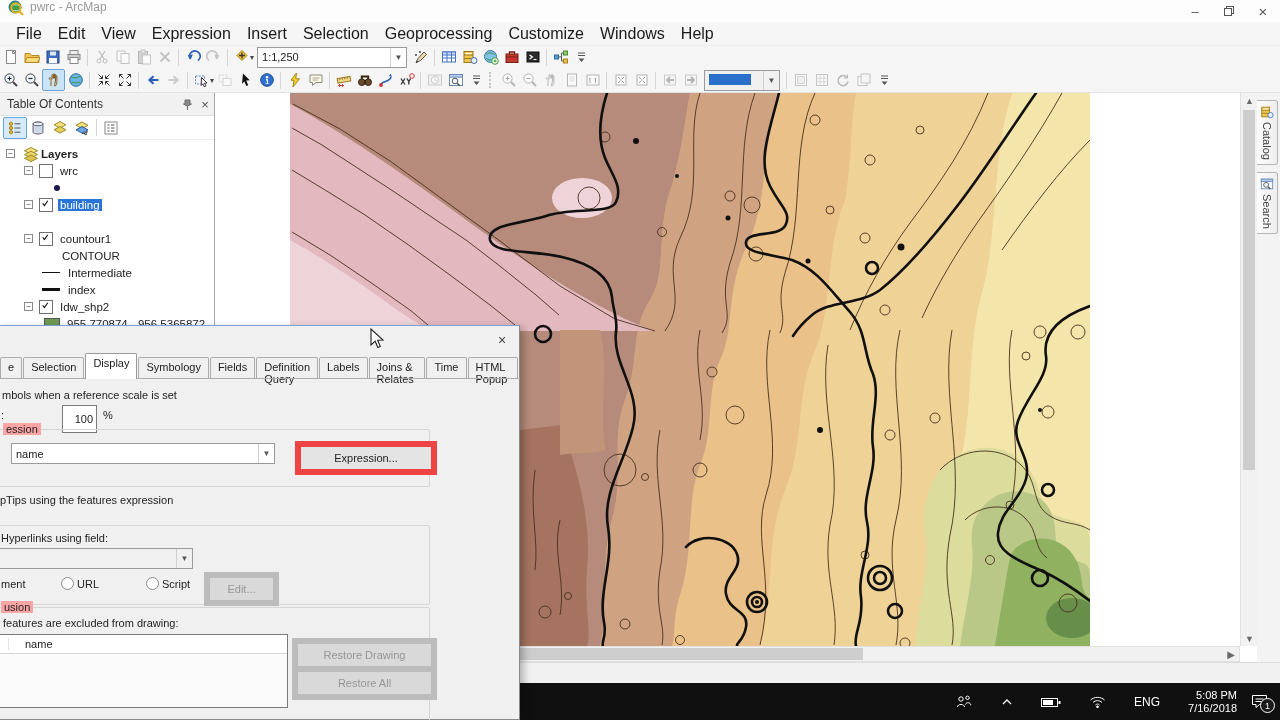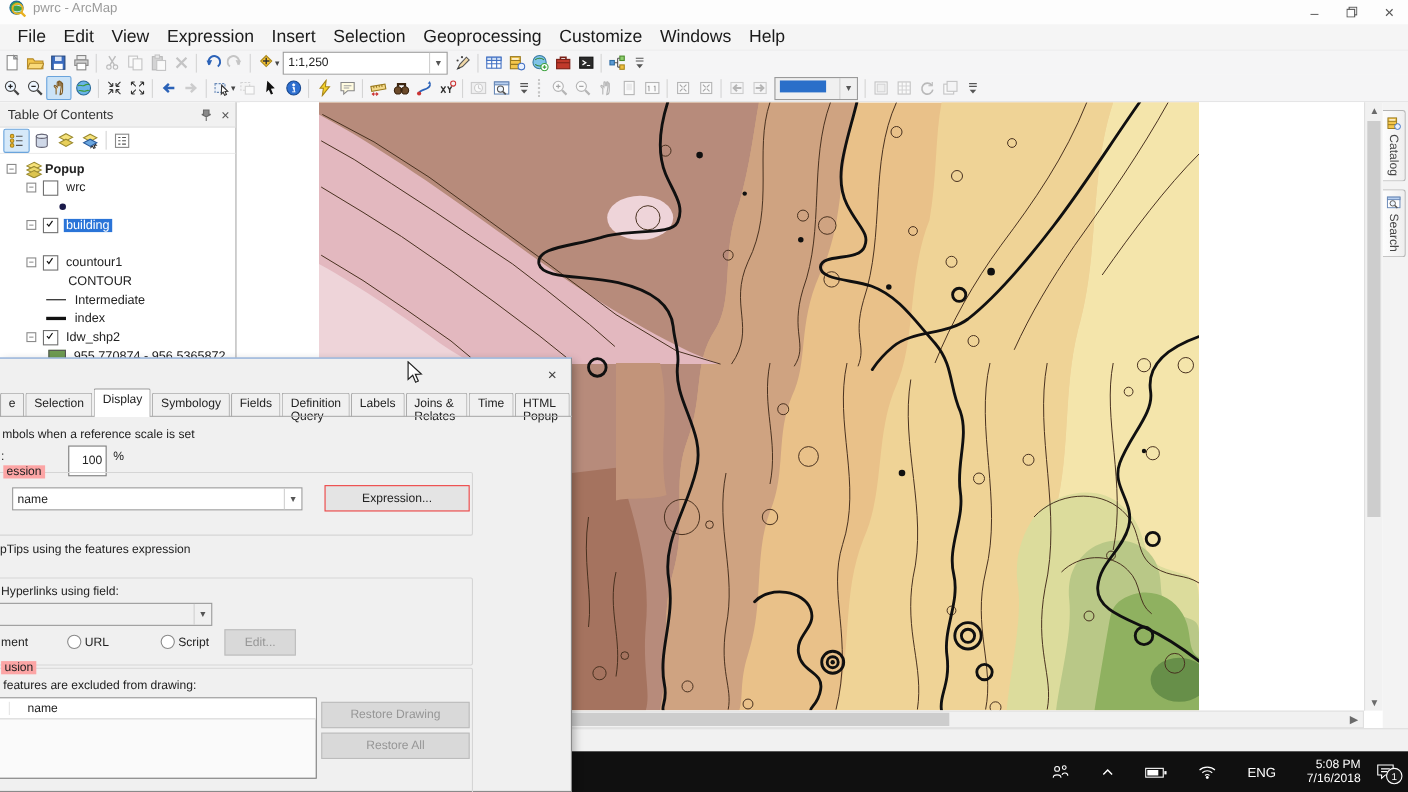--- a/index.html
+++ b/index.html
@@ -67,21 +67,21 @@
           border:1px solid #8a8a8a;border-left:none;border-top:1px solid #7aa0d4;
           box-shadow:3px 3px 8px rgba(0,0,0,.3);box-sizing:border-box;font-size:11px}
   #dlg-close{position:absolute;right:6px;top:4px;width:22px;height:20px;display:flex;align-items:center;justify-content:center;color:#444;font-size:14px}
   #dlg-tabs{position:absolute;left:0px;top:31px;display:flex;align-items:flex-end;height:22px}
   .dtab{padding:3px 7px;border:1px solid #acacac;border-bottom:none;background:#f0f0f0;color:#222;margin-right:1px;height:15px;border-radius:2px 2px 0 0}
   .dtab.active{background:#fff;height:19px;position:relative;z-index:2;border-color:#9a9a9a}
   #dlg-body{position:absolute;left:0;top:52px;width:520px;height:343px;border-top:1px solid #acacac}
   .grp{position:absolute;border:1px solid #d5d5d5;border-radius:2px}
   .grp-label{position:absolute;top:-7px;left:4px;background:#fca5a5;padding:0 3px;color:#222}
   .dfrag{position:absolute;color:#222;white-space:nowrap}
-  .dbtn{position:absolute;background:#e4e4e4;border:1px solid #ef4444;display:flex;align-items:center;justify-content:center;color:#222}
+  .dbtn{position:absolute;background:#e4e4e4;border:6px solid #ef4444;display:flex;align-items:center;justify-content:center;color:#222}
   .dbtn.dis{background:#d9d9d9;border-color:#bcbcbc;color:#969696}
   .dinput{position:absolute;background:#fff;border:1px solid #7a7a7a;display:flex;align-items:center;justify-content:flex-end;padding:0 3px;box-sizing:border-box}
   .radio{position:absolute;width:11px;height:11px;border-radius:50%;border:1px solid #8a8a8a;background:#fff}
   #excl-list{position:absolute;background:#fafafa;border:1px solid #7a7a7a;box-sizing:border-box}
   #excl-list .hdr{height:18px;background:#fff;border-bottom:1px solid #d5d5d5;display:flex;align-items:center}
   #excl-list .hdr span{padding-left:16px;border-left:1px solid #e5e5e5;margin-left:14px}
   
   #cursor{left:370px;top:328px;z-index:60}
   .icon-svg{display:block}
 </style>
@@ -545,21 +545,21 @@
   <div id="toc-tree">
       <div class="trow">
         <span style="width:6px"></span>
         <span class="expander">−</span>
         <span style="width:8px"></span>
         <svg class="icon-svg" width="16" height="16" viewBox="0 0 16 16">
           <path d="M8 1.5 L14.5 4.8 8 8.1 1.5 4.8 Z" fill="#f6e27a" stroke="#9a8a30"></path>
           <path d="M8 5.3 L14.5 8.6 8 11.9 1.5 8.6 Z" fill="#ecd96a" stroke="#9a8a30"></path>
           <path d="M8 9 L14.5 12.3 8 15.6 1.5 12.3 Z" fill="#dcc44e" stroke="#9a8a30"></path>
         </svg>
-        <span class="lbl" style="font-weight:bold">Popup</span>
+        <span class="lbl" style="font-weight:bold">Layers</span>
       </div>
       <div class="trow">
         <span style="width:24px"></span>
         <span class="expander">−</span>
         <span style="width:6px"></span>
         <span class="cb"></span>
         <span style="width:5px"></span>
         <span class="lbl">wrc</span>
       </div>
       <div class="trow">

